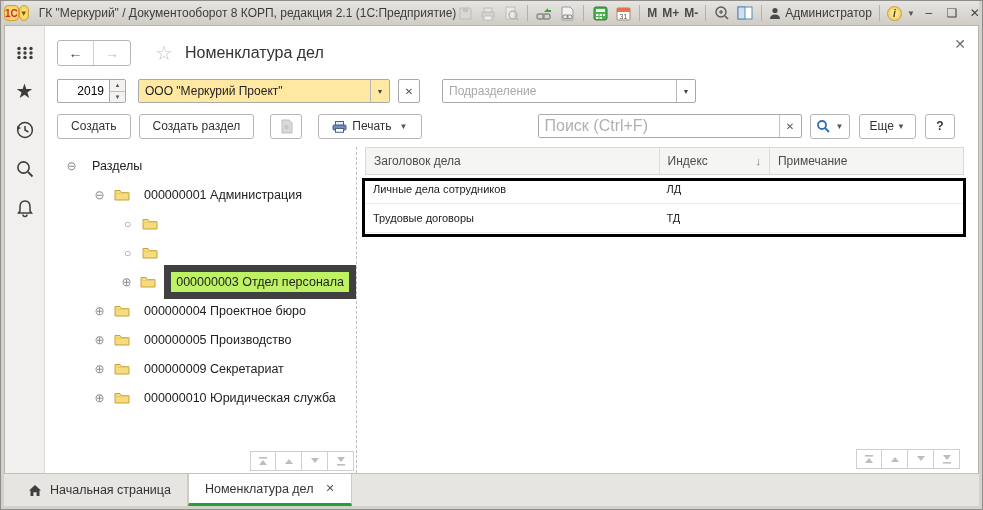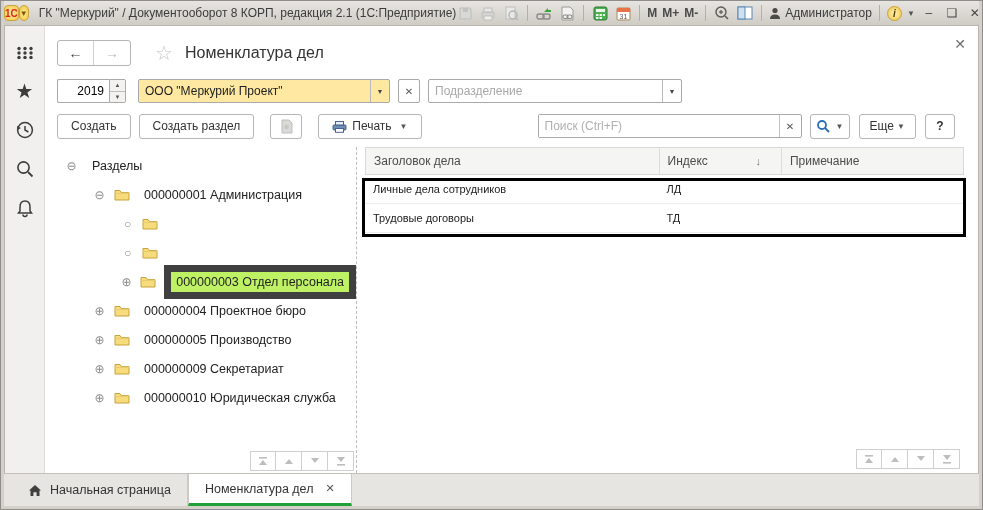--- a/index.html
+++ b/index.html
@@ -46,40 +46,40 @@
   .page-title { font-size:16px; color:#333; }
 
   
   .filter-row { display:flex; align-items:center; height:26px; margin-bottom:9px; gap:8px; }
   .spinner { display:flex; height:24px; }
   .spinner input { width:52px; border:1px solid #a9a9a9; border-right:none; border-radius:2px 0 0 2px;
                    text-align:right; padding-right:5px; font-size:12px; font-family:inherit; }
   .spin-btns { display:flex; flex-direction:column; width:17px; border:1px solid #a9a9a9; border-radius:0 2px 2px 0; }
   .spin-btns span { flex:1; font-size:6px; color:#555; display:flex; align-items:center; justify-content:center; background:#f3f2f1; }
   .spin-btns span:first-child { border-bottom:1px solid #bdbdbd; }
-  .combo { display:flex; height:24px; border:1px solid #a9a9a9; border-radius:2px; background:#fff; align-items:stretch; }
+  .combo { display:flex; height:24px; border:1px solid #a9a9a9; border-radius:2px; background:#fff; align-items:stretch;margin-left:14px; }
   .combo.org { width:252px; background:#ffe9a2; margin-left:4px; }
   .combo.dept { width:254px; }
   .combo-text { flex:1; display:flex; align-items:center; padding:0 6px; font-size:12px; color:#222; white-space:nowrap; overflow:hidden; }
   .combo-text.placeholder { color:#a8a8a8; }
   .combo-arrow { width:19px; display:flex; align-items:center; justify-content:center;
                  border-left:1px solid #b9b9b9; font-size:7px; color:#444; }
   .clear-btn { width:22px; height:24px; border:1px solid #a9a9a9; border-radius:2px; background:#fff;
                display:flex; align-items:center; justify-content:center; font-size:10px; color:#555; margin-left:2px; }
 
   
   .toolbar { display:flex; align-items:center; height:26px; margin-bottom:8px; }
   .btn { height:25px; border:1px solid #b5b5b5; border-radius:3px; background:#fff; color:#333;
          font-size:12px; display:flex; align-items:center; justify-content:center; padding:0 13px; }
   .btn + .btn { margin-left:8px; }
   .btn.icon-only { width:32px; padding:0; margin-left:16px; }
   .btn.print { margin-left:16px; gap:5px; }
   .btn .caret { margin-left:3px; }
   .searchwrap { display:flex; height:24px; border:1px solid #a9a9a9; border-radius:2px; margin-left:116px; width:264px; }
-  .searchwrap input { flex:1; border:none; outline:none; padding:0 6px; font-size:12px; font-family:inherit; }
+  .searchwrap input { flex:1; border:none; outline:none; padding:0 6px; font-size:16px; font-family:inherit; }
   .searchwrap input::placeholder { color:#b0b0b0; }
   .search-x { width:22px; display:flex; align-items:center; justify-content:center; border-left:1px solid #c4c4c4;
               font-size:10px; color:#555; }
   .btn.mag { width:40px; padding:0; gap:3px; margin-left:8px; }
   .btn.more { margin-left:9px; padding:0 10px; }
   .btn.help { margin-left:9px; width:30px; padding:0; font-weight:bold; }
 
   
   .content { flex:1; display:flex; min-height:0; }
   .tree-pane { width:300px; position:relative; border-right:1px dashed #bdbdbd; padding-top:4px; }
@@ -88,21 +88,21 @@
   .folder { display:flex; margin-right:8px; }
   .tree-label { padding:3px 5px; border:1px solid transparent; white-space:nowrap; }
   .tree-item.selected .tree-label { background:#fce château; }
   .tree-item.selected .tree-label { background:#bef264; border:7px solid #404040; }
 
   .table-pane { flex:1; position:relative; margin-left:8px; display:flex; flex-direction:column; }
   .thead { display:flex; height:28px; background:#f5f5f4; border:1px solid #d9d9d9; font-size:12px; color:#4c4c4c; }
   .th { display:flex; align-items:center; padding:0 8px;text-align:center; }
   .th.c1 { width:49%; }
   .th.c2 { width:18.5%; border-left:1px solid #dcdcdc; justify-content:space-between;gap:30px; }
-  .th.c3 { flex:1; border-left:1px solid #dcdcdc;margin-left:12px; }
+  .th.c3 { flex:1; border-left:1px solid #dcdcdc; }
   .sort-arrow { color:#777; font-size:11px; }
   .trow { display:flex; height:29px; border-bottom:1px solid #ededed; font-size:11px; color:#222; }
   .td { display:flex; align-items:center; padding:0 8px; }
   .td.c1 { width:49%; }
   .td.c2 { width:18.5%; }
   .td.c3 { flex:1; }
   .annotation { position:absolute; left:-3px; right:-2px; top:31px; height:59px;
                 border:3px solid #000; pointer-events:none; }
 
   .pane-nav { position:absolute; right:4px; bottom:4px; display:flex; }

